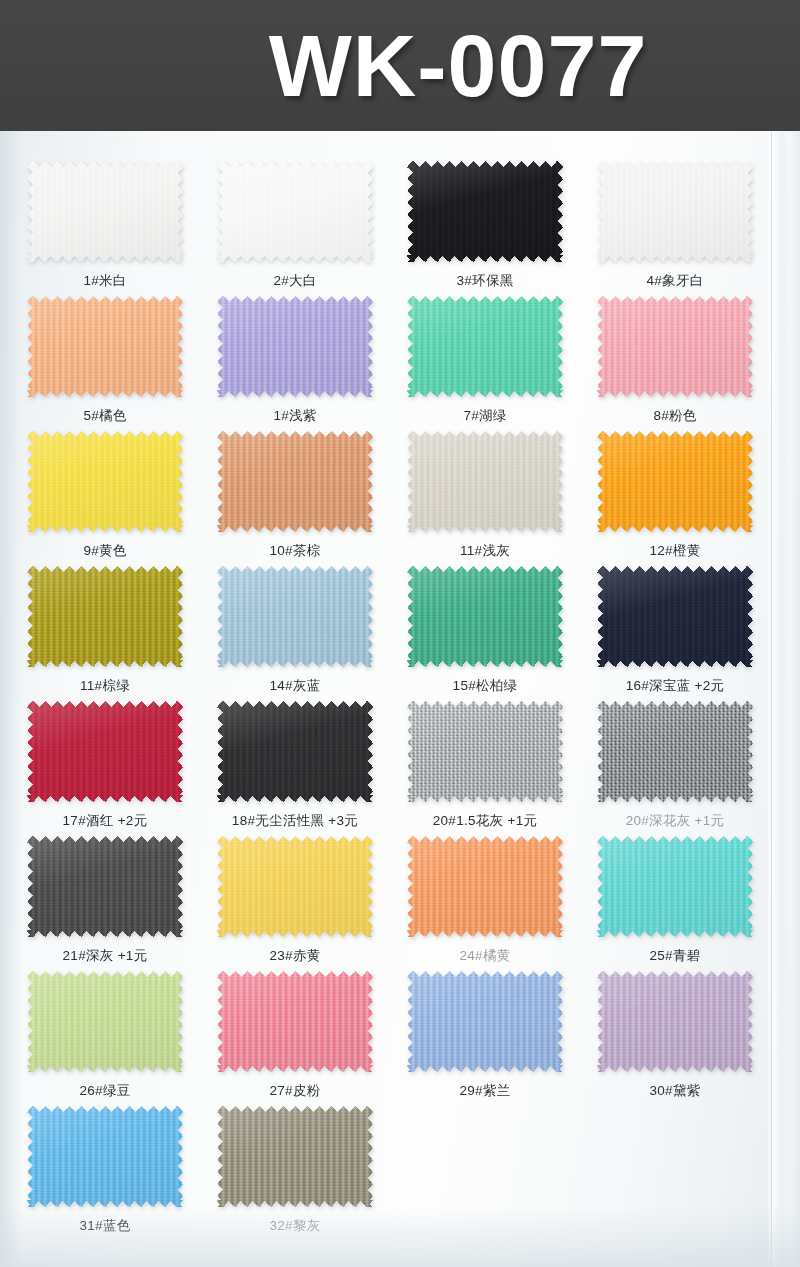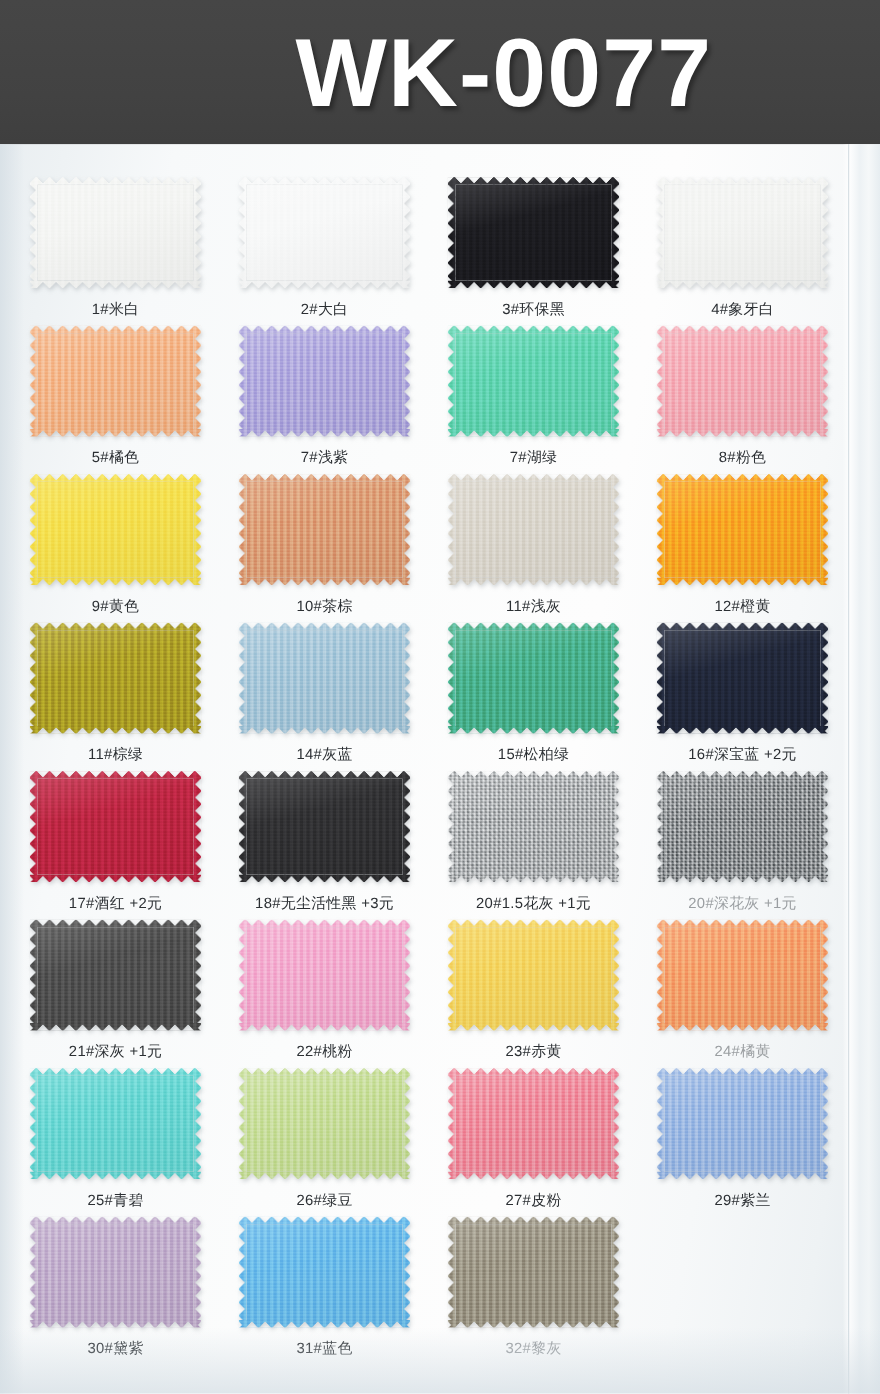--- a/index.html
+++ b/index.html
@@ -188,21 +188,21 @@
       <div class="swatch-cell">
         <div class="swatch-chip-wrap">
           <div class="swatch-chip" style="background: rgb(243, 173, 124);"></div>
         </div>
         <div class="swatch-label">5#橘色</div>
       </div>
       <div class="swatch-cell">
         <div class="swatch-chip-wrap">
           <div class="swatch-chip" style="background: rgb(167, 159, 219);"></div>
         </div>
-        <div class="swatch-label">7#浅紫</div>
+        <div class="swatch-label">1#浅紫</div>
       </div>
       <div class="swatch-cell">
         <div class="swatch-chip-wrap">
           <div class="swatch-chip" style="background: rgb(86, 207, 168);"></div>
         </div>
         <div class="swatch-label">7#湖绿</div>
       </div>
       <div class="swatch-cell">
         <div class="swatch-chip-wrap">
           <div class="swatch-chip" style="background: rgb(244, 162, 174);"></div>
@@ -279,26 +279,20 @@
         <div class="swatch-chip-wrap">
           <div class="swatch-chip heather" style="background: rgb(107, 114, 119);"></div>
         </div>
         <div class="swatch-label faded">20#深花灰 +1元</div>
       </div>
       <div class="swatch-cell">
         <div class="swatch-chip-wrap">
           <div class="swatch-chip" style="background: rgb(70, 70, 70);"></div>
         </div>
         <div class="swatch-label">21#深灰 +1元</div>
-      </div>
-      <div class="swatch-cell">
-        <div class="swatch-chip-wrap">
-          <div class="swatch-chip" style="background: rgb(242, 161, 201);"></div>
-        </div>
-        <div class="swatch-label">22#桃粉</div>
       </div>
       <div class="swatch-cell">
         <div class="swatch-chip-wrap">
           <div class="swatch-chip" style="background: rgb(243, 207, 85);"></div>
         </div>
         <div class="swatch-label">23#赤黄</div>
       </div>
       <div class="swatch-cell">
         <div class="swatch-chip-wrap">
           <div class="swatch-chip" style="background: rgb(244, 148, 95);"></div>

